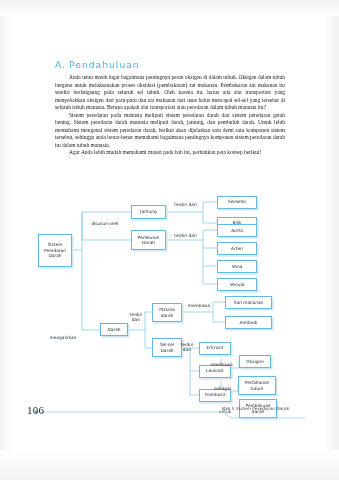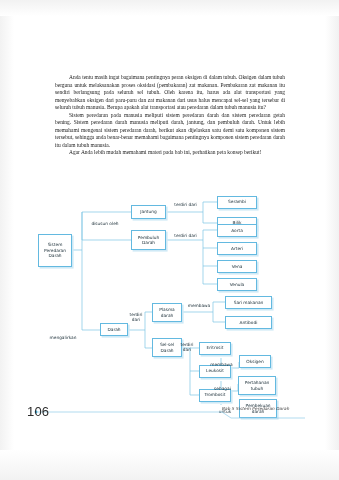--- a/index.html
+++ b/index.html
@@ -128,22 +128,22 @@
   
   #footer-rule {
     position: absolute;
     left: 0; top: 405px;
     width: 339px; height: 20px;
   }
   #page-number {
     position: absolute;
     left: 27px;
     top: 404px;
-    font-family: Liberation Sans, sans-serif;
-    font-size: 13px;
+    font-family: Liberation Serif, serif;
+    font-size: 11px;
     color: #2b2b2b;
     letter-spacing: 0.2px;
   }
   #footer-caption {
     position: absolute;
     left: 222px;
     top: 405.5px;
     font-family: "DejaVu Sans", sans-serif;
     font-size: 4.2px;
     font-style: italic;
@@ -155,20 +155,23 @@
 </head>
 <body>
 
 <div id="page">
 
   <div id="page-shade-left"></div>
   <div id="page-shade-right"></div>
   <div id="page-shade-top"></div>
   <div id="page-shade-bottom"></div>
 
+  <div id="section-heading">
+    <span class="sec-letter">A.</span><span>Pendahuluan</span>
+  </div>
 
   <div id="body-copy">
     <p>Anda tentu masih ingat bagaimana pentingnya peran oksigen di dalam tubuh. Oksigen dalam tubuh berguna untuk melaksanakan proses oksidasi (pembakaran) zat makanan. Pembakaran zat makanan itu sendiri berlangsung pada seluruh sel tubuh. Oleh karena itu, harus ada alat transportasi yang menyebabkan oksigen dari paru-paru dan zat makanan dari usus halus mencapai sel-sel yang tersebar di seluruh tubuh manusia. Berupa apakah alat transportasi atau peredaran dalam tubuh manusia itu?</p>
     <p>Sistem peredaran pada manusia meliputi sistem peredaran darah dan sistem peredaran getah bening. Sistem peredaran darah manusia meliputi darah, jantung, dan pembuluh darah. Untuk lebih memahami mengenai sistem peredaran darah, berikut akan dijelaskan satu demi satu komponen sistem tersebut, sehingga anda benar-benar memahami bagaimana pentingnya komponen sistem peredaran darah itu dalam tubuh manusia.</p>
     <p>Agar Anda lebih mudah memahami materi pada bab ini, perhatikan peta konsep berikut!</p>
   </div>
 
   <div id="concept-map">
 
     <svg id="map-svg" viewBox="0 0 339 215">

